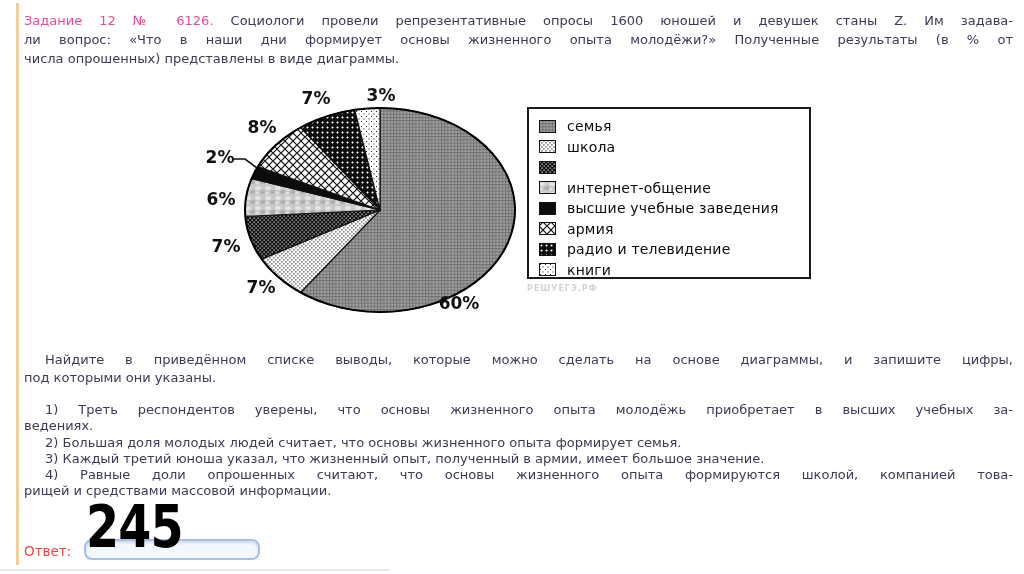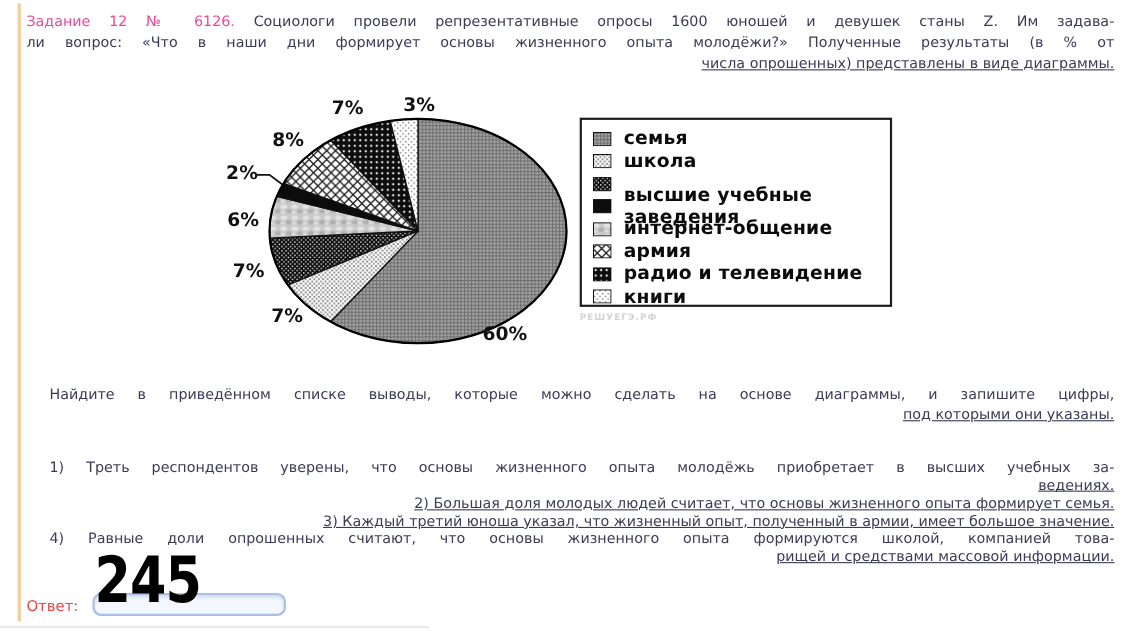--- a/index.html
+++ b/index.html
@@ -8,37 +8,37 @@
     background:#ffffff;
     font-family:"DejaVu Sans","Liberation Sans",sans-serif;
     color:#3b3b55;
   }
   .accent-line{position:absolute;left:16px;top:3px;width:3px;height:562px;background:#f2cf9c;}
   .bottom-line{position:absolute;left:0;top:569px;width:390px;height:2px;background:#e9e9e9;}
 
   .textblock{position:absolute;left:24px;width:989px;font-size:13px;}
   .tb-header{top:11px;line-height:19px;}
   .tb-quest{top:351px;line-height:18px;}
-  .tb-items{top:402px;line-height:16.3px;margin-top:16px;}
+  .tb-items{top:402px;line-height:16.3px;}
   .jl{text-align:justify;text-align-last:justify;}
-  .ll{text-align:right;text-decoration:underline;}
+  .ll{text-align:left;}
   .ind{text-indent:21px;}
   .bold{font-weight:normal;color:#ec4899;}
 
   .pie-wrap{position:absolute;left:185px;top:85px;width:345px;height:235px;}
   .plab{font-family:"DejaVu Sans","Liberation Sans",sans-serif;font-size:17px;font-weight:bold;fill:#111;}
 
   .legend-box{
     position:absolute;left:527px;top:107px;width:284px;height:172px;
     border:2px solid #1c1c1c;background:#fff;box-sizing:border-box;
     padding-top:7px;padding-left:10px;
   }
   .legend-row{display:flex;align-items:center;height:20.5px;}
   .legend-row svg{flex:0 0 auto;margin-right:11px;display:block;}
-  .legend-label{font-size:17px;font-weight:bold;color:#0b0b0b;letter-spacing:.2px;}
+  .legend-label{font-size:14px;font-weight:normal;color:#0b0b0b;letter-spacing:.2px;}
 
   .watermark{
     position:absolute;left:527px;top:284px;width:284px;
     font-size:8px;color:#d4d4d4;letter-spacing:1px;font-weight:bold;
   }
 
   .answer-label{position:absolute;left:24px;top:543px;font-size:13.5px;color:#ef4444;}
   .answer-input{
     position:absolute;left:84px;top:539px;width:176px;height:21px;box-sizing:border-box;
     border:2px solid #a9bfe4;border-radius:8px;
@@ -142,29 +142,29 @@
         </svg>
         <span class="legend-label">школа</span>
       </div>
       <div class="legend-row">
         <svg width="17" height="13">
           <rect x=".5" y=".5" width="16" height="12" fill="url(#pat2)" stroke="#111" stroke-width="1"></rect>
         </svg>
       </div>
       <div class="legend-row">
         <svg width="17" height="13">
+          <rect x=".5" y=".5" width="16" height="12" fill="url(#pat3)" stroke="#111" stroke-width="1"></rect>
+        </svg>
+        <span class="legend-label">интернет-общение</span>
+      </div>
+      <div class="legend-row">
+        <svg width="17" height="13">
           <rect x=".5" y=".5" width="16" height="12" fill="url(#pat4)" stroke="#111" stroke-width="1"></rect>
         </svg>
         <span class="legend-label">высшие учебные заведения</span>
-      </div>
-      <div class="legend-row">
-        <svg width="17" height="13">
-          <rect x=".5" y=".5" width="16" height="12" fill="url(#pat3)" stroke="#111" stroke-width="1"></rect>
-        </svg>
-        <span class="legend-label">интернет-общение</span>
       </div>
       <div class="legend-row">
         <svg width="17" height="13">
           <rect x=".5" y=".5" width="16" height="12" fill="url(#pat5)" stroke="#111" stroke-width="1"></rect>
         </svg>
         <span class="legend-label">армия</span>
       </div>
       <div class="legend-row">
         <svg width="17" height="13">
           <rect x=".5" y=".5" width="16" height="12" fill="url(#pat6)" stroke="#111" stroke-width="1"></rect>

